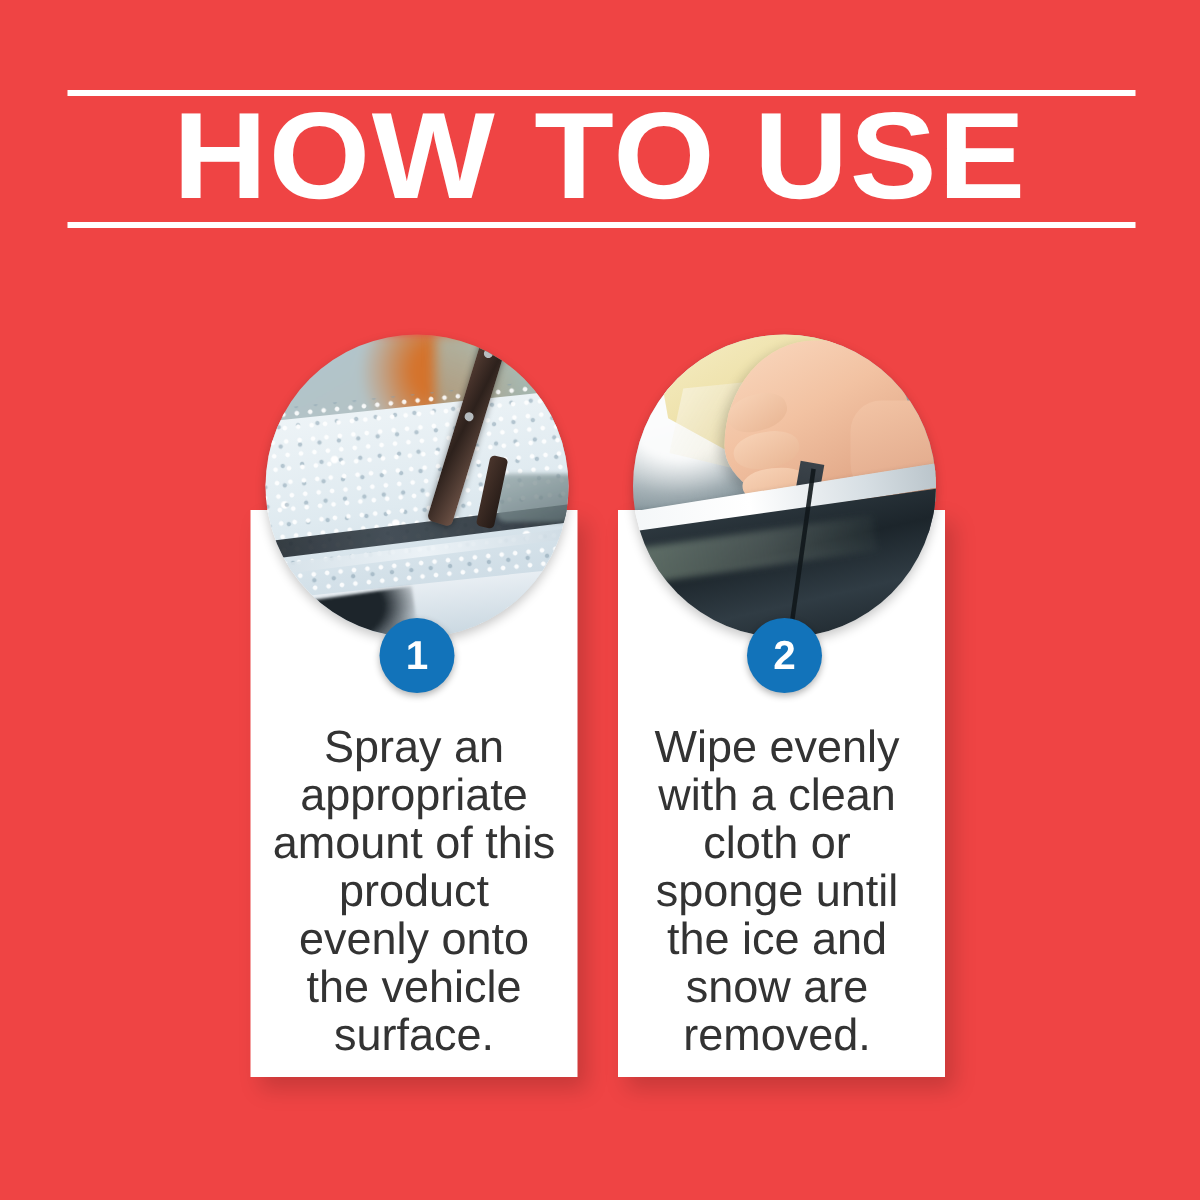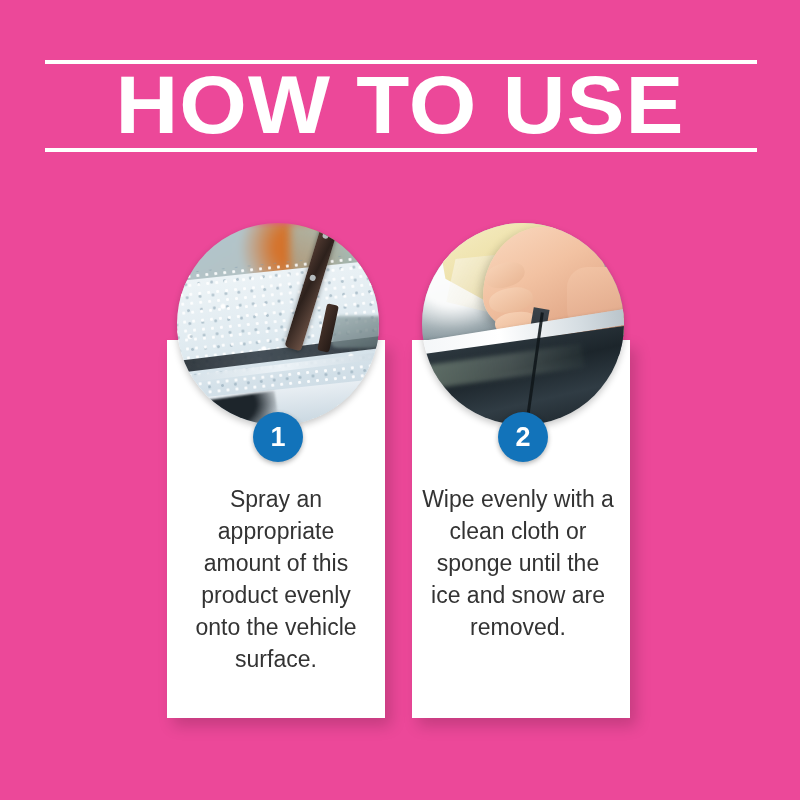--- a/index.html
+++ b/index.html
@@ -9,21 +9,21 @@
   body {
     width: 800px;
     height: 800px;
     overflow: hidden;
     font-family: "Liberation Sans", sans-serif;
   }
   #poster {
     position: relative;
     width: 800px;
     height: 800px;
-    background: #ec4899;
+    background: #ef4444;
     overflow: hidden;
   }
 
   
   #header {
     position: absolute;
     left: 0;
     top: 0;
     width: 800px;
     height: 200px;
@@ -320,21 +320,21 @@
   #step-badge-1 { left: 253px; }
   #step-badge-2 { left: 498px; }
 
   
   .step-text {
     position: absolute;
     top: 483px;
     width: 192px;
     text-align: center;
     color: #333333;
-    font-size: 23px;
+    font-size: 30px;
     line-height: 32px;
   }
   #step-text-1 { left: 180px; }
   #step-text-2 { left: 422px; }
 </style>
 </head>
 <body>
 
 <div id="poster">
 

